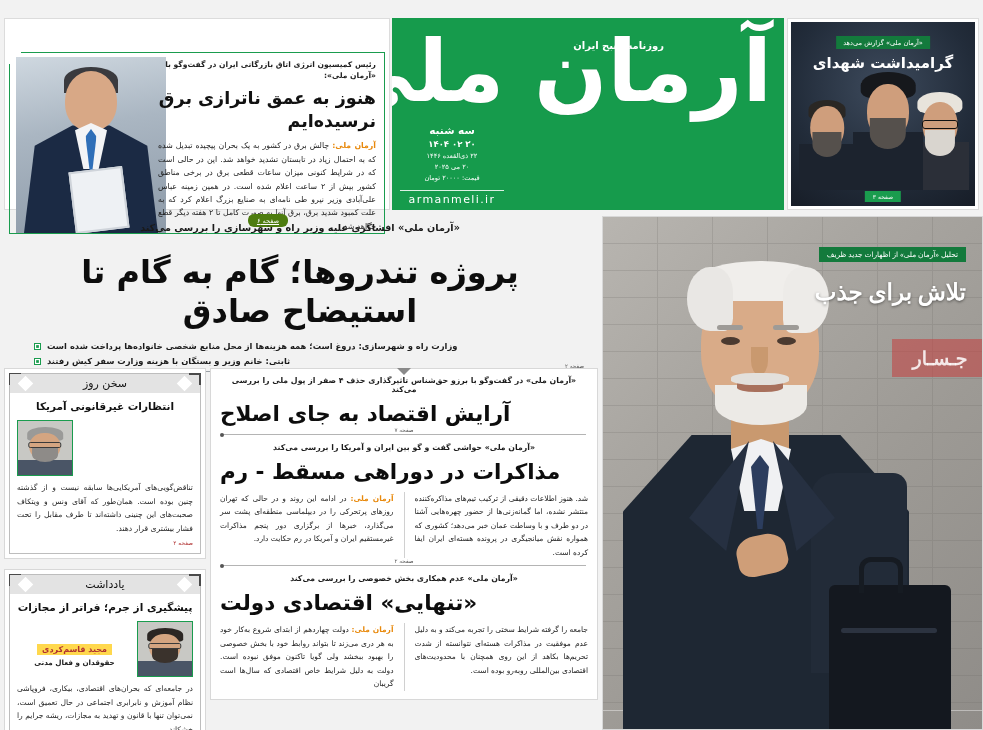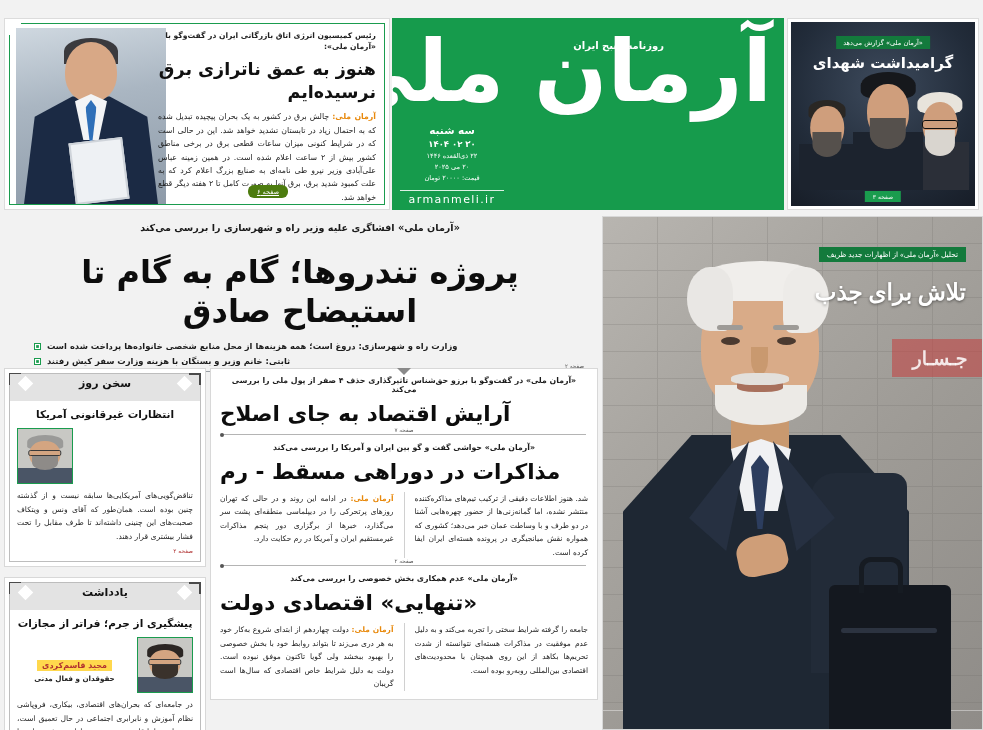--- a/index.html
+++ b/index.html
@@ -13,21 +13,21 @@
   .page { position:relative; width:983px; height:730px; background:#f2f2f2; }
 
   
   .top-strip { position:absolute; top:0; left:0; width:983px; height:213px; display:flex; }
 
   
   .feat-left {
     position:absolute; left:4px; top:18px; width:386px; height:192px;
     background:#fff; border:1px solid #dcdcdc; padding:4px;
   }
-  .feat-inner { position:relative; width:100%; height:100%; border:1.5px solid #1a9c4e; padding:6px 16px; }
+  .feat-inner { position:relative; width:100%; height:100%; border:1.5px solid #1a9c4e; padding:6px 16px;margin-top:29px; }
   .feat-inner::before {
     content:""; position:absolute; left:-1.5px; top:-1.5px;
     border-top:12px solid #fff; border-right:12px solid #fff;
     width:0;height:0;
   }
   .feat-photo {
     position:absolute; left:6px; bottom:0; width:150px; height:176px;
     background:linear-gradient(170deg,#cfd8e0 0%,#aab6c2 40%,#8d9aa8 100%);
     overflow:hidden;
   }
@@ -146,22 +146,22 @@
 
   
   .sidebar { position:absolute; left:4px; top:368px; width:202px; }
   .side-card { background:#fff; border:1px solid #d8d8d8; padding:4px; margin-bottom:10px; }
   .side-inner { position:relative; border:1px solid #bdbdbd; padding:6px 7px 7px 7px; }
   .side-inner::before,
   .side-inner::after { content:""; position:absolute; width:10px;height:10px; }
   .side-inner::before { left:-1px; top:-1px; border-left:2px solid #4a4a4a; border-top:2px solid #4a4a4a; }
   .side-inner::after { right:-1px; top:-1px; border-right:2px solid #4a4a4a; border-top:2px solid #4a4a4a; }
   .side-ribbon {
-    position:relative; margin:-6px -7px 6px -7px; height:27px;
-    background:#e3e3e3; text-align:center; font-size:11px; font-weight:bold; color:#111; line-height:19px;
+    position:relative; margin:-6px -7px 6px -7px; height:19px;
+    background:#e3e3e3; text-align:center; font-size:11px; font-weight:normal; color:#111; line-height:19px;
   }
   .side-ribbon::before { content:""; position:absolute; left:10px; top:4px; width:11px;height:11px; background:#fff; transform:rotate(45deg); }
   .side-ribbon::after  { content:""; position:absolute; right:10px; top:4px; width:11px;height:11px; background:#fff; transform:rotate(45deg); }
   .side-head { text-align:center; font-size:10.5px; font-weight:bold; color:#111; margin-bottom:7px; line-height:1.35; }
   .side-meta { display:flex; gap:5px; justify-content:flex-end; margin-bottom:5px; }
   .side-avatar { width:56px;height:56px; border:1.5px solid #1a9c4e; background:#c8c8c4; position:relative; overflow:hidden; flex:0 0 auto; }
   .av-face { position:absolute; left:50%; top:22%; transform:translateX(-50%); width:58%; height:50%; border-radius:46%; background:#d4a581; }
   .av-hair { position:absolute; left:50%; top:10%; transform:translateX(-50%); width:66%; height:26%; border-radius:50% 50% 18% 18%; background:#9a9a98; }
   .av-hair.dark { background:#2b2623; }
   .av-beard { position:absolute; left:50%; top:48%; transform:translateX(-50%); width:48%; height:28%; border-radius:0 0 50% 50%; background:#8e8b88; }

